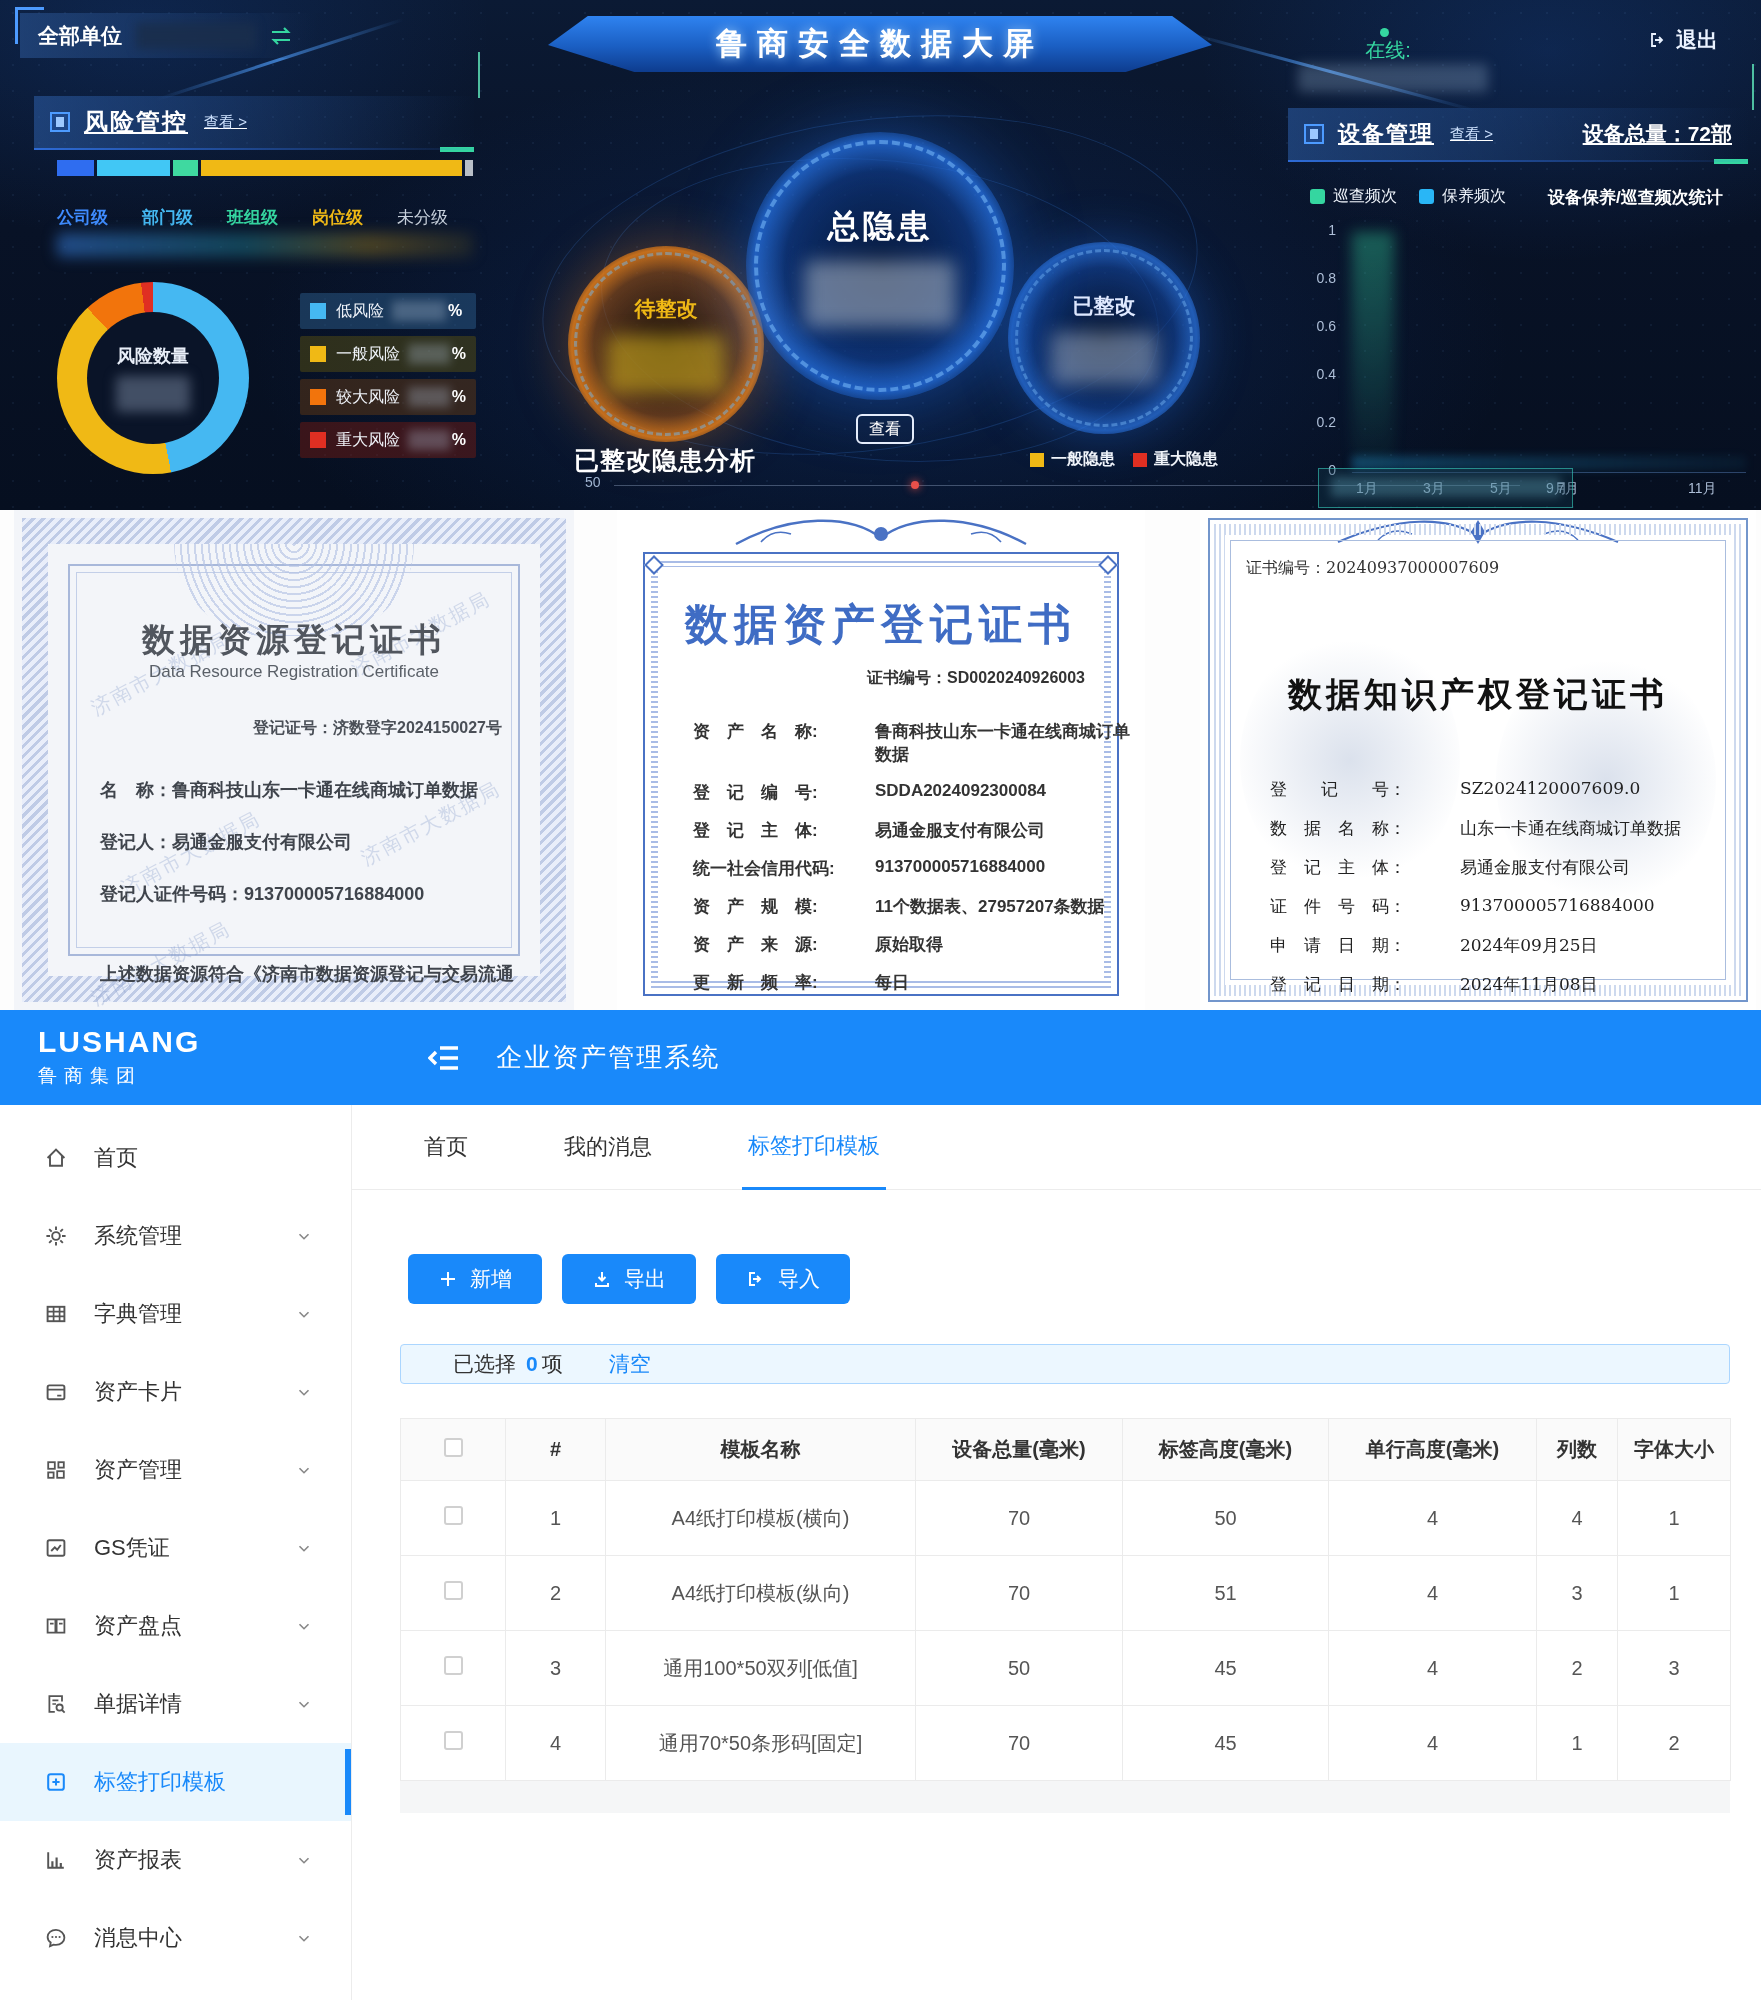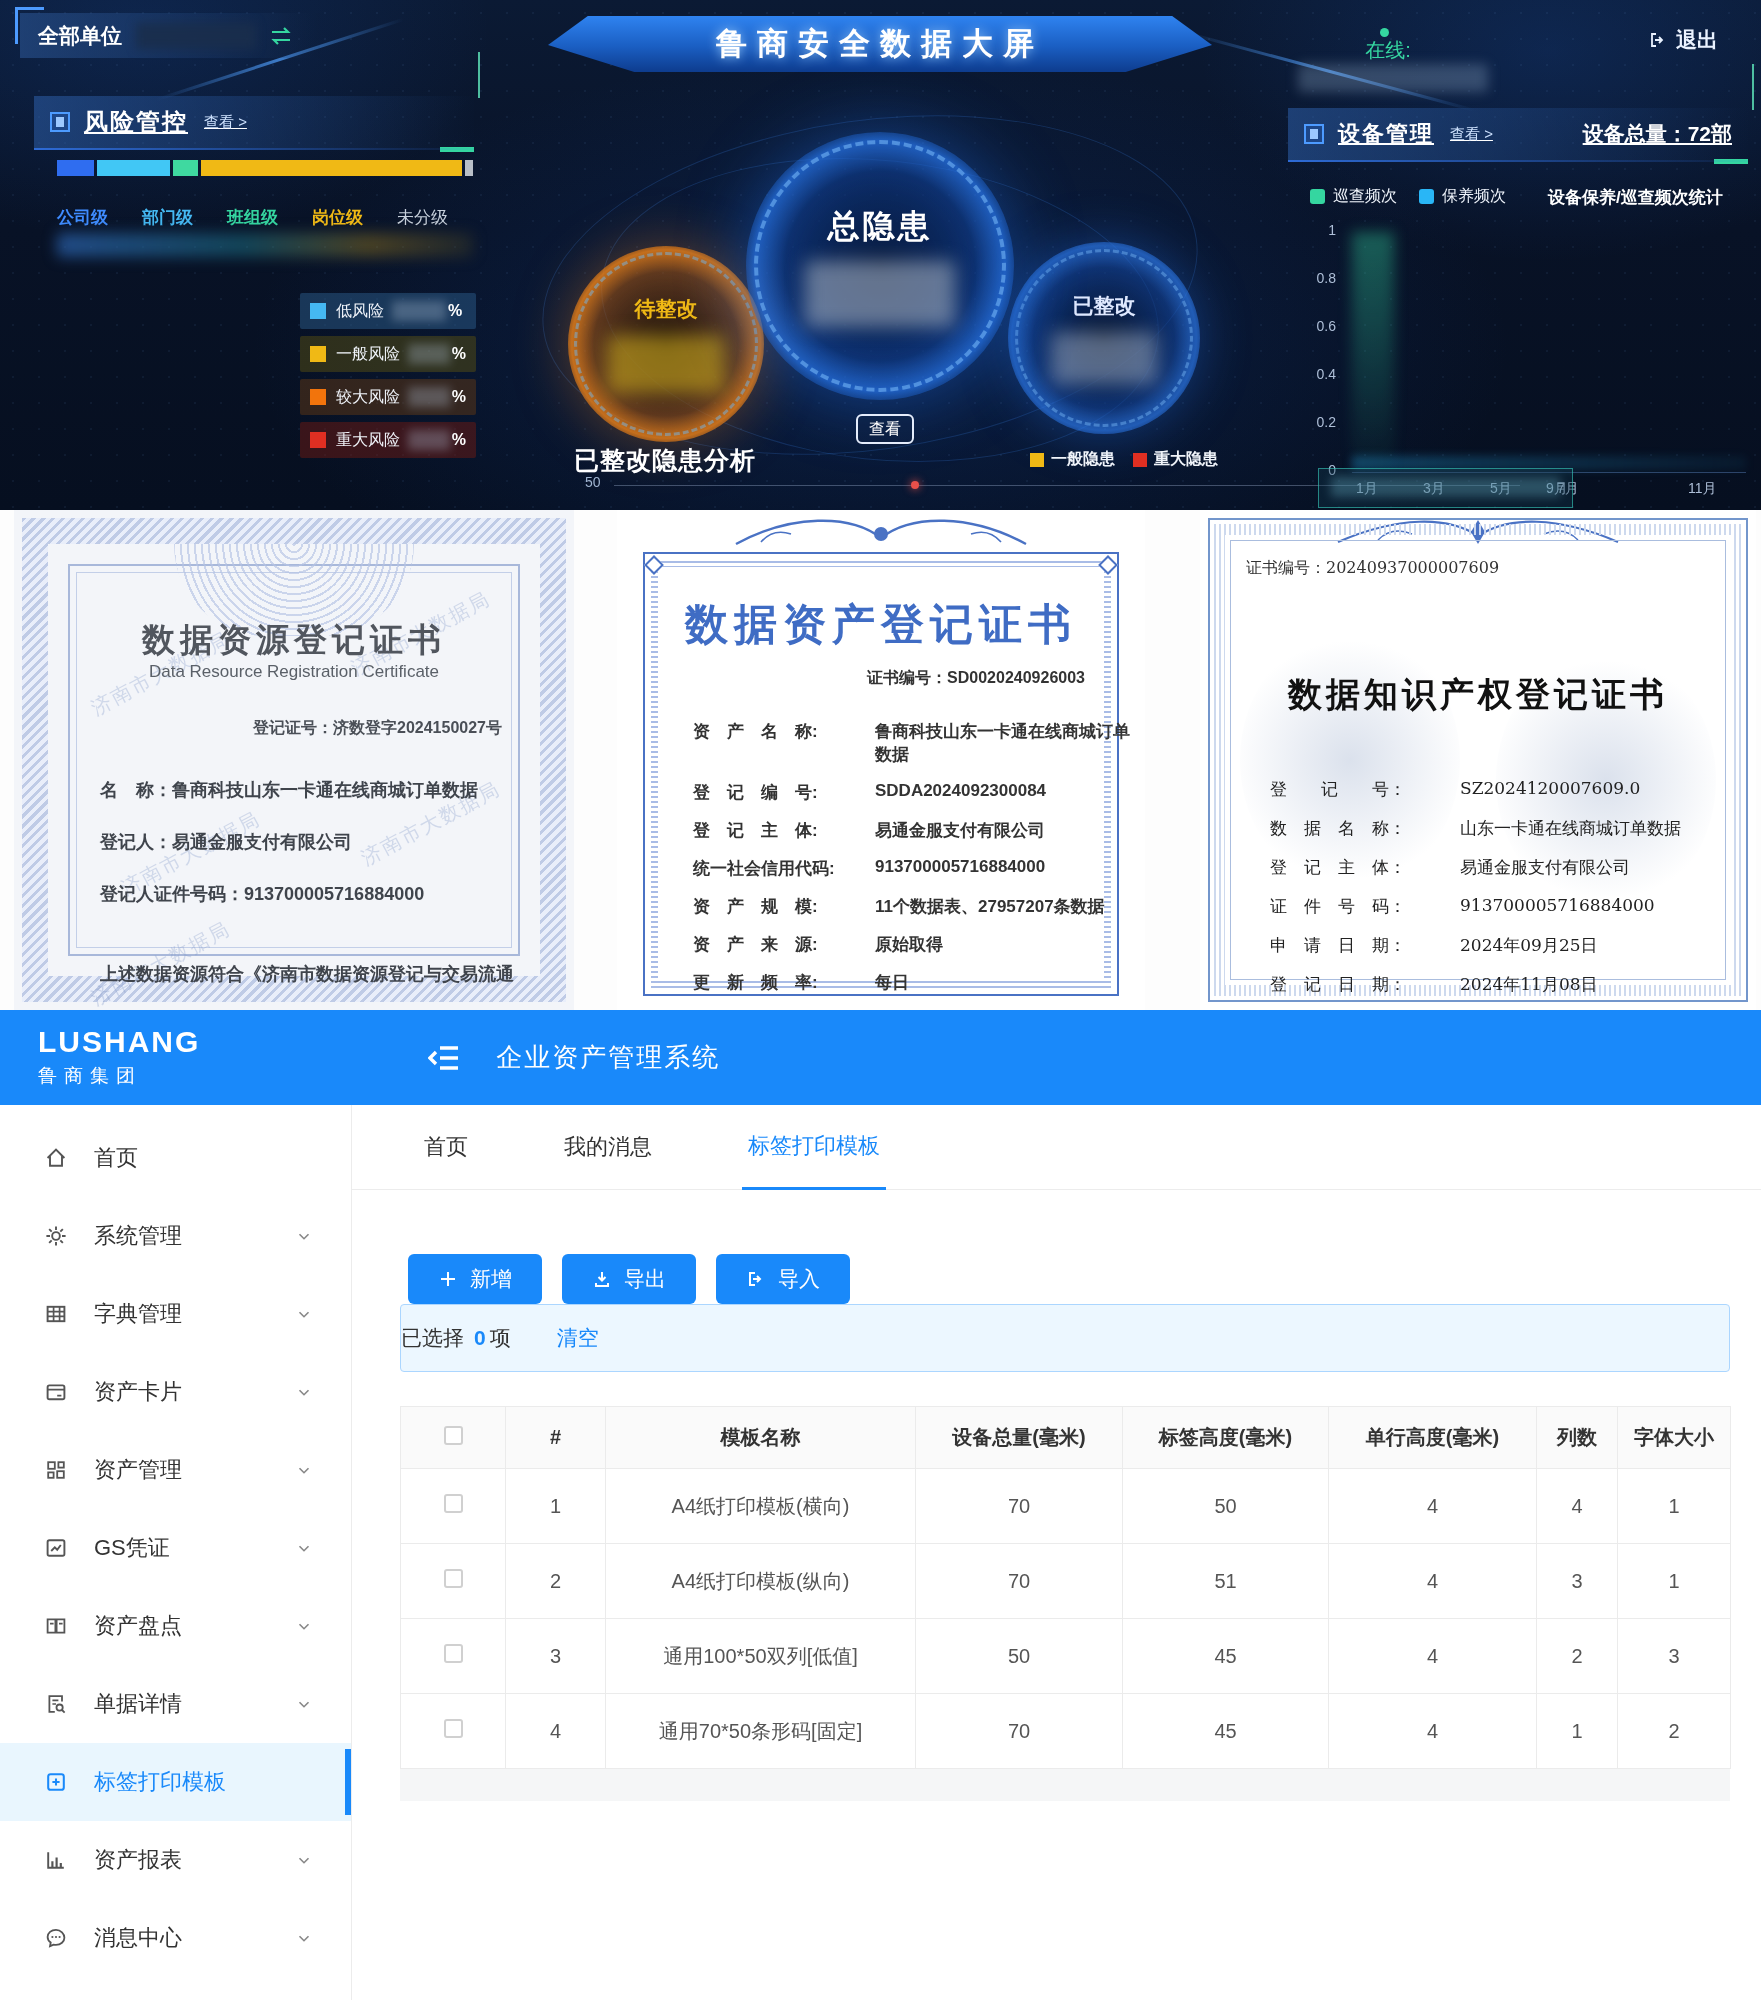--- a/index.html
+++ b/index.html
@@ -190,22 +190,22 @@
 
   .main { flex:1; position:relative; background:#fff; }
   .tabbar { height:85px; border-bottom:1px solid #ececec; display:flex; align-items:center; padding-left:66px; gap:84px; }
   .tab { font-size:22px; color:#333; height:85px; display:flex; align-items:center; cursor:pointer; padding:0 6px; }
   .tab.active { color:#1989fa; border-bottom:3px solid #1989fa; font-weight:normal; }
 
   .content { padding-left:48px; padding-right:18px; }
   .toolbar { margin-top:64px; display:flex; gap:20px; padding-left:8px; }
   .btn { height:50px; min-width:134px; background:#1989fa; color:#fff; font-size:21px; border:none; border-radius:6px;
     display:flex; align-items:center; justify-content:center; gap:12px; cursor:pointer; padding:0 22px; }
-  .sel-bar { width:1330px; height:68px; background:#ecf7ff; border:1px solid #abd6ff; border-radius:4px;
-    display:flex; align-items:center; font-size:21px; color:#333; }
+  .sel-bar { margin-top:40px; width:1330px; height:40px; background:#ecf7ff; border:1px solid #abd6ff; border-radius:4px;
+    display:flex; align-items:center; padding-left:52px; font-size:21px; color:#333; }
   .sel-count { color:#1989fa; font-weight:bold; margin:0 4px 0 10px; }
   .sel-clear { color:#1989fa; margin-left:46px; cursor:pointer; }
 
   table.grid { margin-top:34px; border-collapse:collapse; table-layout:fixed; width:1330px; }
   .grid th, .grid td { border:1px solid #ebebeb; text-align:center; }
   .grid th { background:#fafafa; height:62px; font-size:20px; color:#333; font-weight:bold; }
   .grid td { height:75px; font-size:20px; color:#555; background:#fff; }
   .cbx { width:19px; height:19px; border:2px solid #d0d0d0; border-radius:3px; background:#fff; display:inline-block; cursor:pointer; }
   .grid-foot { width:1330px; height:32px; background:#f5f6f7; }
 
@@ -259,20 +259,26 @@
   </div>
   <div class="lv-tabs abs">
     <span class="lv0">公司级</span>
     <span class="lv1">部门级</span>
     <span class="lv2">班组级</span>
     <span class="lv3">岗位级</span>
     <span class="lv4">未分级</span>
   </div>
   <div class="lv-blur abs"></div>
 
+  <div class="donut">
+    <div class="donut-label">
+      <span>风险数量</span>
+      <span class="donut-val"></span>
+    </div>
+  </div>
   <div class="rk-legend abs">
     <div class="rk-row rk-bg0">
       <span class="sq" style="background:#45b8f2;"></span>
       <span class="lb">低风险</span>
       <span class="vblur"></span>
       <span class="pc">%</span>
     </div>
     <div class="rk-row rk-bg1">
       <span class="sq" style="background:#f0b915;"></span>
       <span class="lb">一般风险</span>

